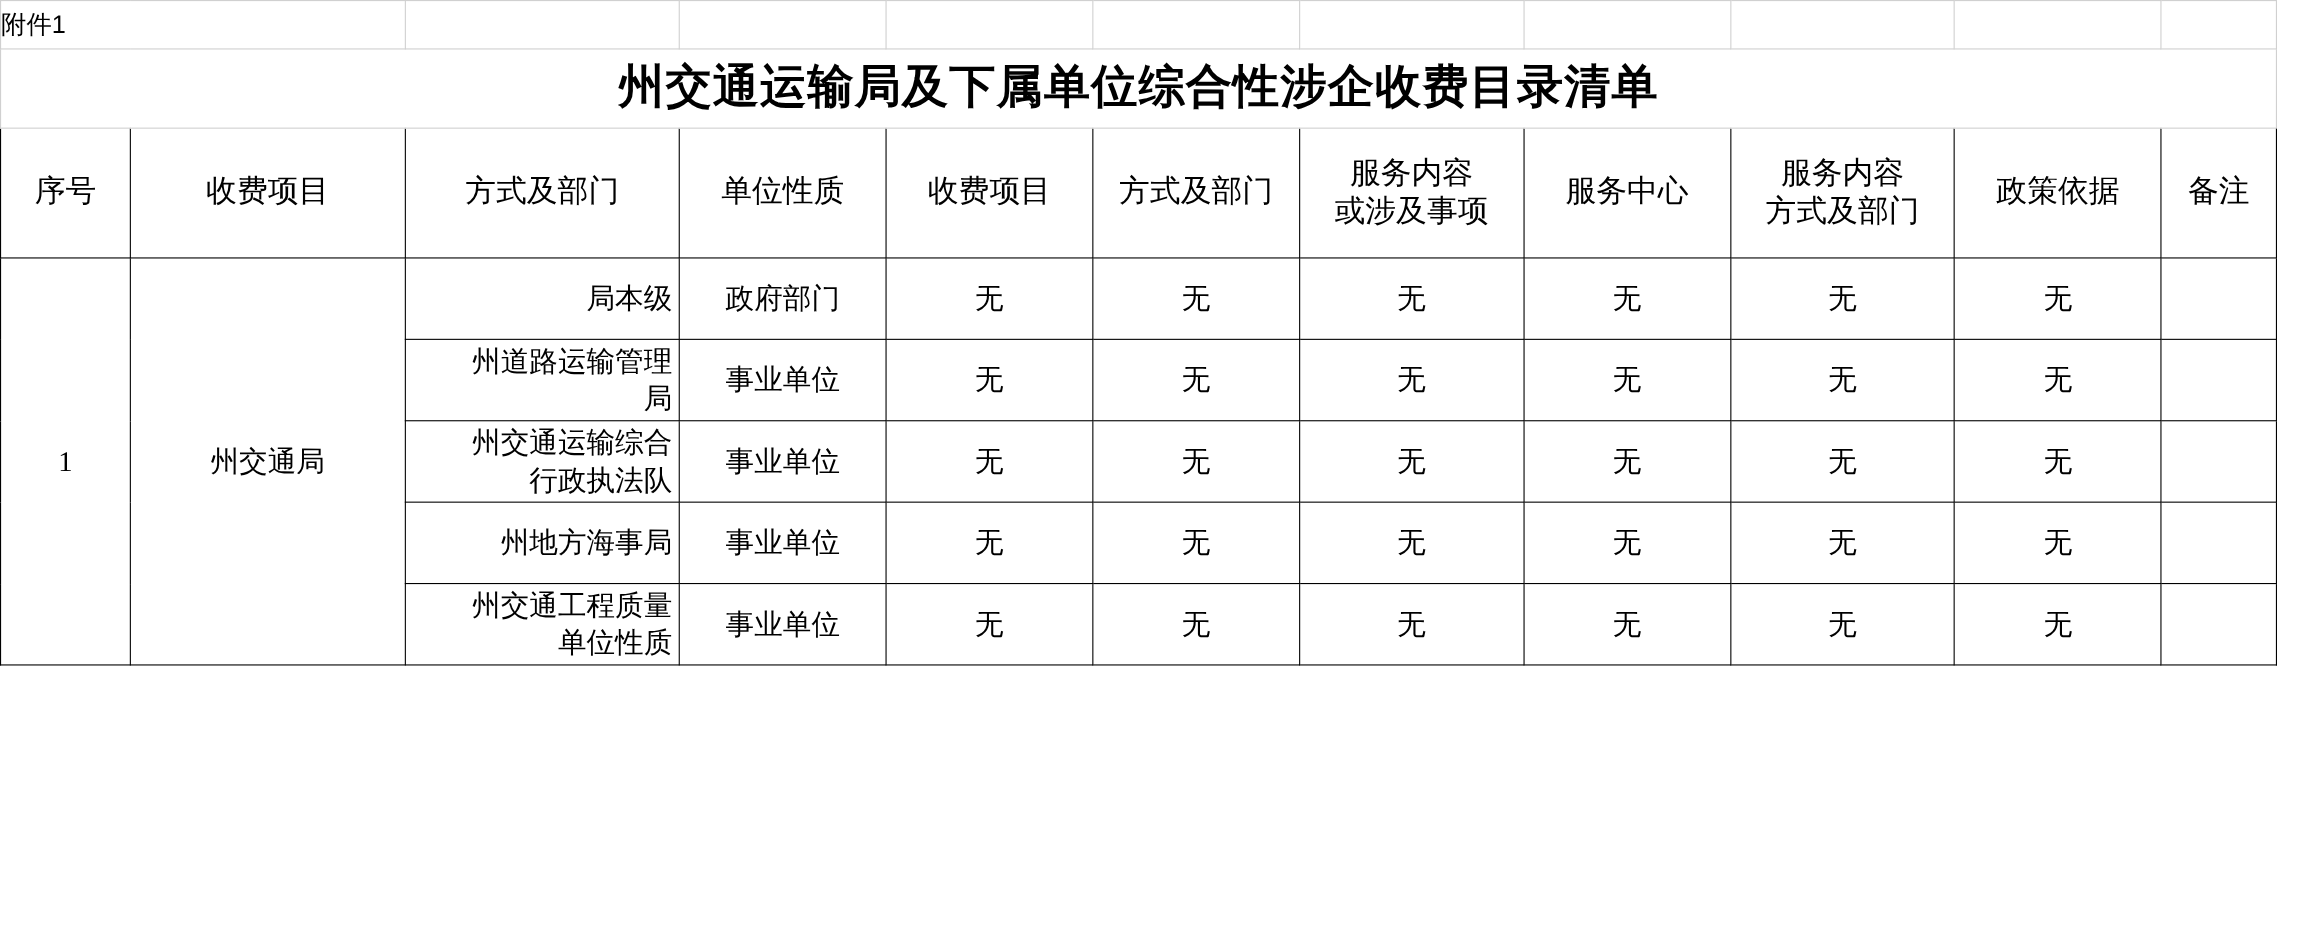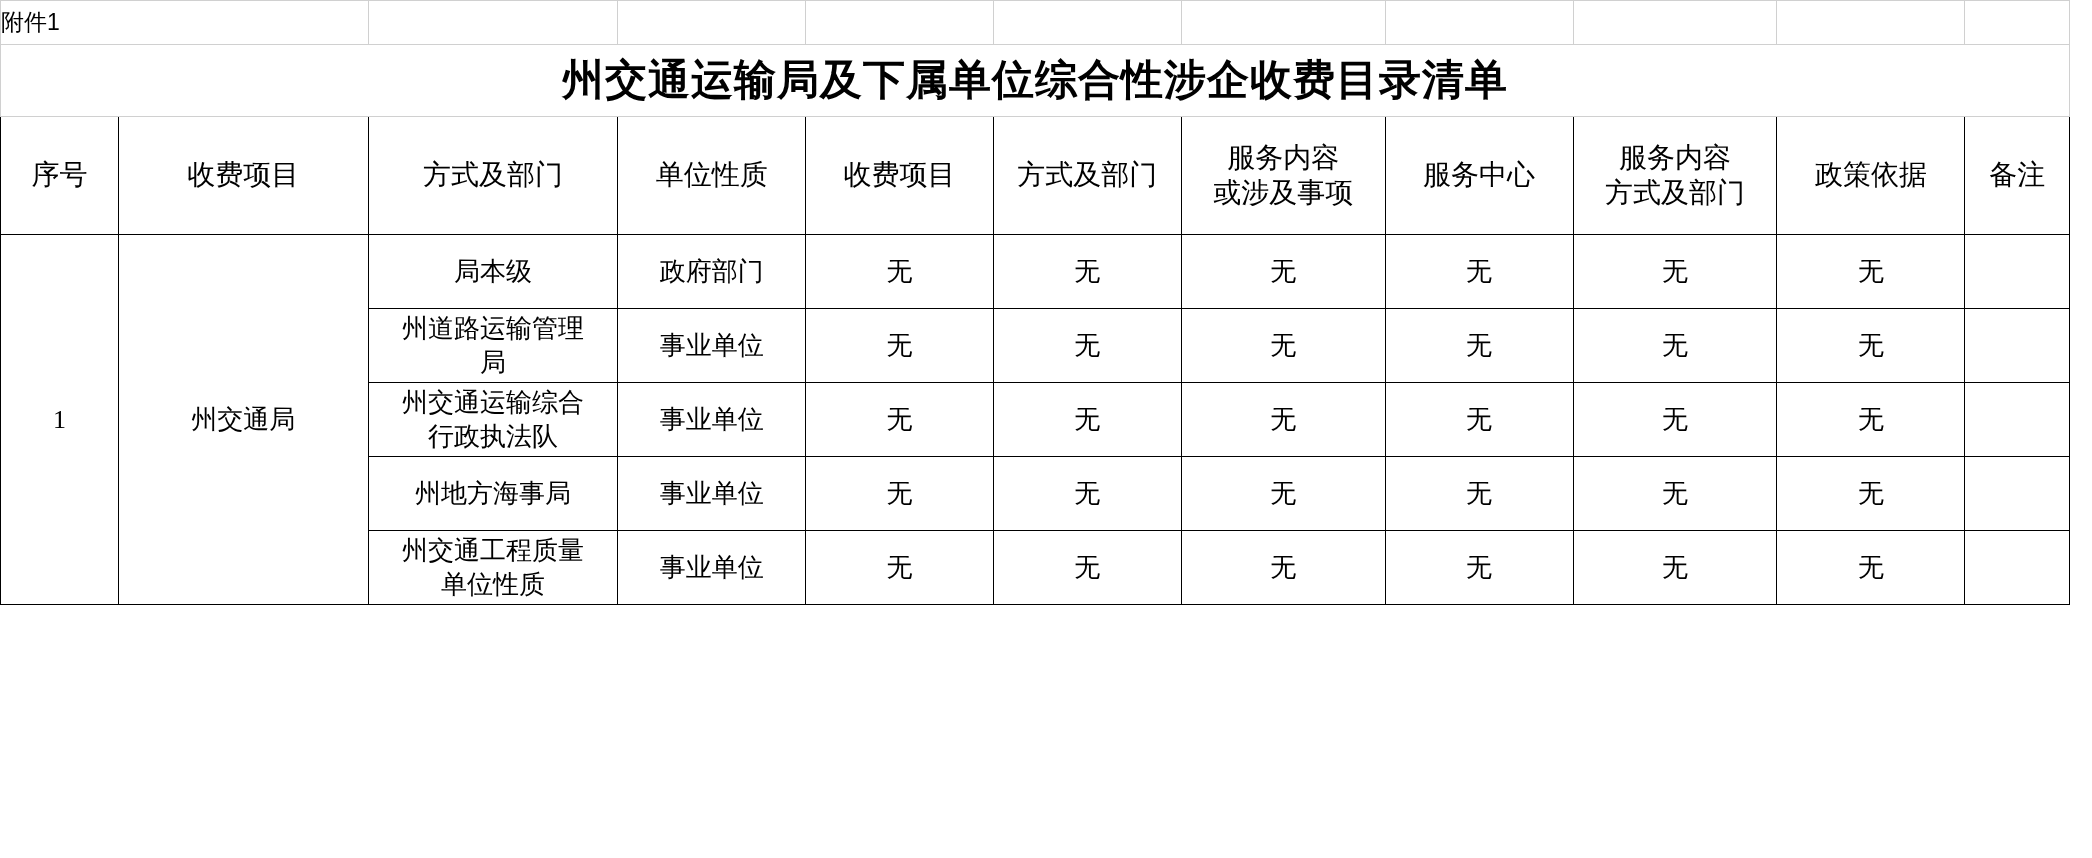--- a/index.html
+++ b/index.html
@@ -77,20 +77,21 @@
     padding: 2px 4px;
   }
 
   tr.data-row td {
     height: 74px;
     padding: 2px 6px;
     font-size: 26px;
   }
   tr.data-row td.tall {
     line-height: 1.3;
+    text-align: right;
   }
 
   .two-line { display: block; }
 
   
   col.c1 { width: 88px; }
   col.c2 { width: 186px; }
   col.c3 { width: 186px; }
   col.c4 { width: 140px; }
   col.c5 { width: 140px; }

